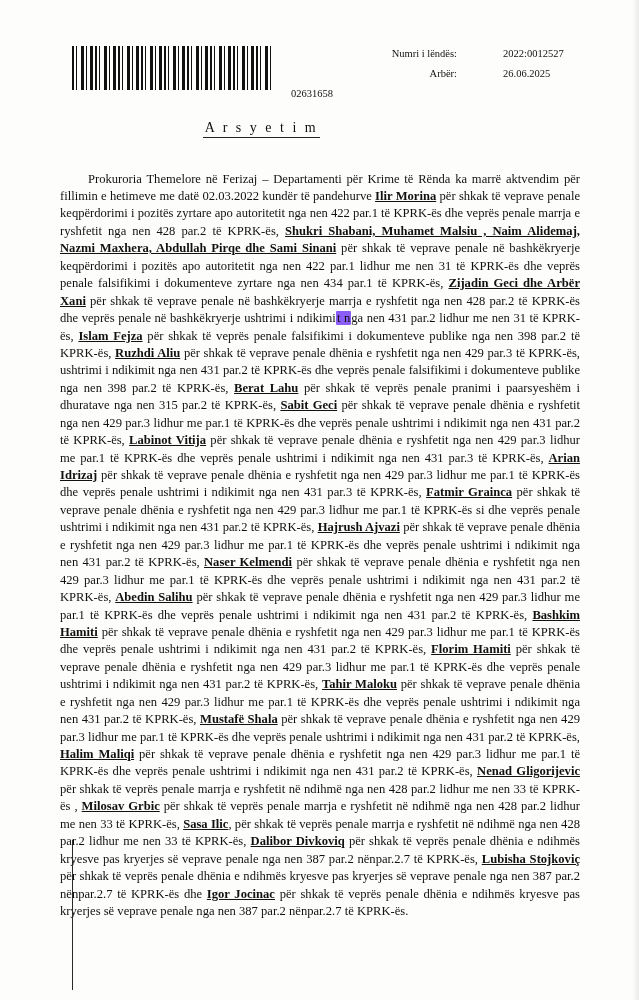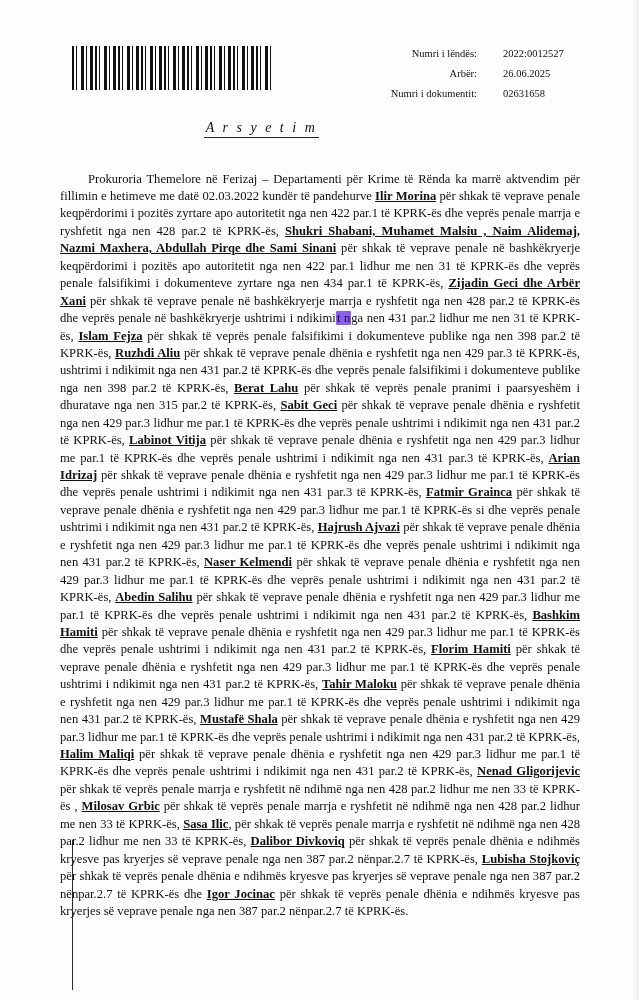--- a/index.html
+++ b/index.html
@@ -52,20 +52,21 @@
     position: absolute;
     right: 48px;
     top: 6px;
     width: 300px;
     font-size: 10.5px;
   }
   .meta-row {
     display: flex;
     justify-content: flex-start;
     line-height: 1.9;
+    gap: 20px;
   }
   .meta-label {
     text-align: right;
     flex: 1 1 auto;
     padding-right: 26px;
     white-space: nowrap;
   }
   .meta-value {
     width: 88px;
     text-align: left;
@@ -74,21 +75,20 @@
 
   
   .doc-title {
     position: absolute;
     top: 120px;
     left: 0;
     width: 523px;
     text-align: center;
     font-size: 14px;
     letter-spacing: 2.5px;
-    font-style: italic;
     font-family: "Liberation Serif", serif;
   }
   .doc-title .underline {
     display: inline-block;
     border-bottom: 1px solid #222;
     padding: 0 2px 1px 2px;
   }
 
   
   .body-text {
@@ -142,21 +142,20 @@
     <div class="meta">
       <div class="meta-row">
         <span class="meta-label">Numri i lëndës:</span>
         <span class="meta-value">2022:0012527</span>
       </div>
       <div class="meta-row">
         <span class="meta-label">Arbër:</span>
         <span class="meta-value">26.06.2025</span>
       </div>
       <div class="meta-row">
-        <span class="meta-label">Numri i dokumentit:</span>
         <span class="meta-value">02631658</span>
       </div>
     </div>
   </div>
 
   <div class="doc-title">
     <span class="underline">A r s y e t i m</span>
   </div>
 
   <div class="body-text">

